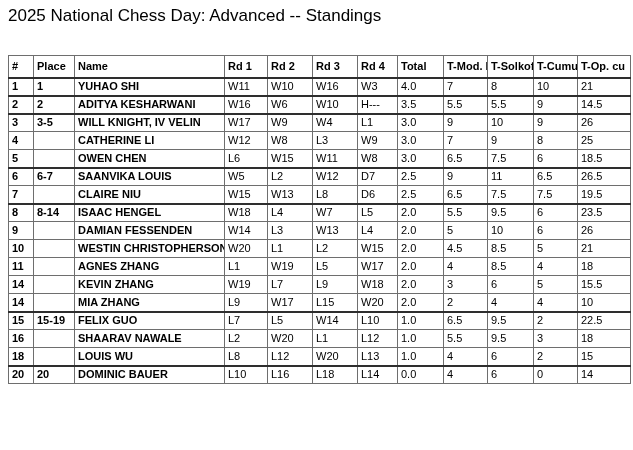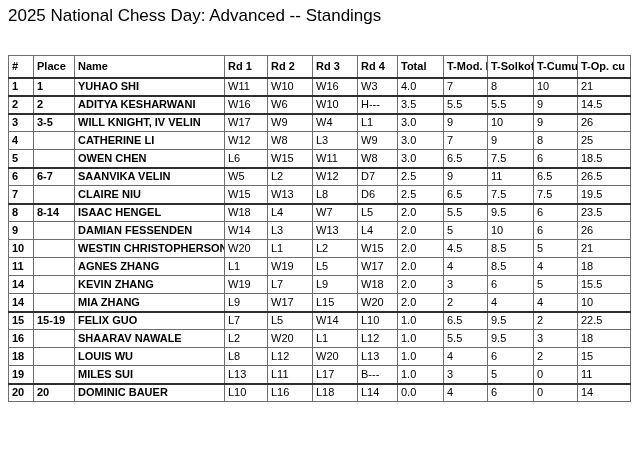--- a/index.html
+++ b/index.html
@@ -153,21 +153,21 @@
           <td>W8</td>
           <td>3.0</td>
           <td>6.5</td>
           <td>7.5</td>
           <td>6</td>
           <td>18.5</td>
         </tr>
         <tr class="group">
           <td class="b">6</td>
           <td class="b">6-7</td>
-          <td class="b">SAANVIKA VELIN</td>
+          <td class="b">SAANVIKA LOUIS</td>
           <td>W5</td>
           <td>L2</td>
           <td>W12</td>
           <td>D7</td>
           <td>2.5</td>
           <td>9</td>
           <td>11</td>
           <td>6.5</td>
           <td>26.5</td>
         </tr>
@@ -304,34 +304,20 @@
           <td>L8</td>
           <td>L12</td>
           <td>W20</td>
           <td>L13</td>
           <td>1.0</td>
           <td>4</td>
           <td>6</td>
           <td>2</td>
           <td>15</td>
         </tr>
-        <tr>
-          <td class="b">19</td>
-          <td class="b"></td>
-          <td class="b">MILES SUI</td>
-          <td>L13</td>
-          <td>L11</td>
-          <td>L17</td>
-          <td>B---</td>
-          <td>1.0</td>
-          <td>3</td>
-          <td>5</td>
-          <td>0</td>
-          <td>11</td>
-        </tr>
         <tr class="group">
           <td class="b">20</td>
           <td class="b">20</td>
           <td class="b">DOMINIC BAUER</td>
           <td>L10</td>
           <td>L16</td>
           <td>L18</td>
           <td>L14</td>
           <td>0.0</td>
           <td>4</td>

